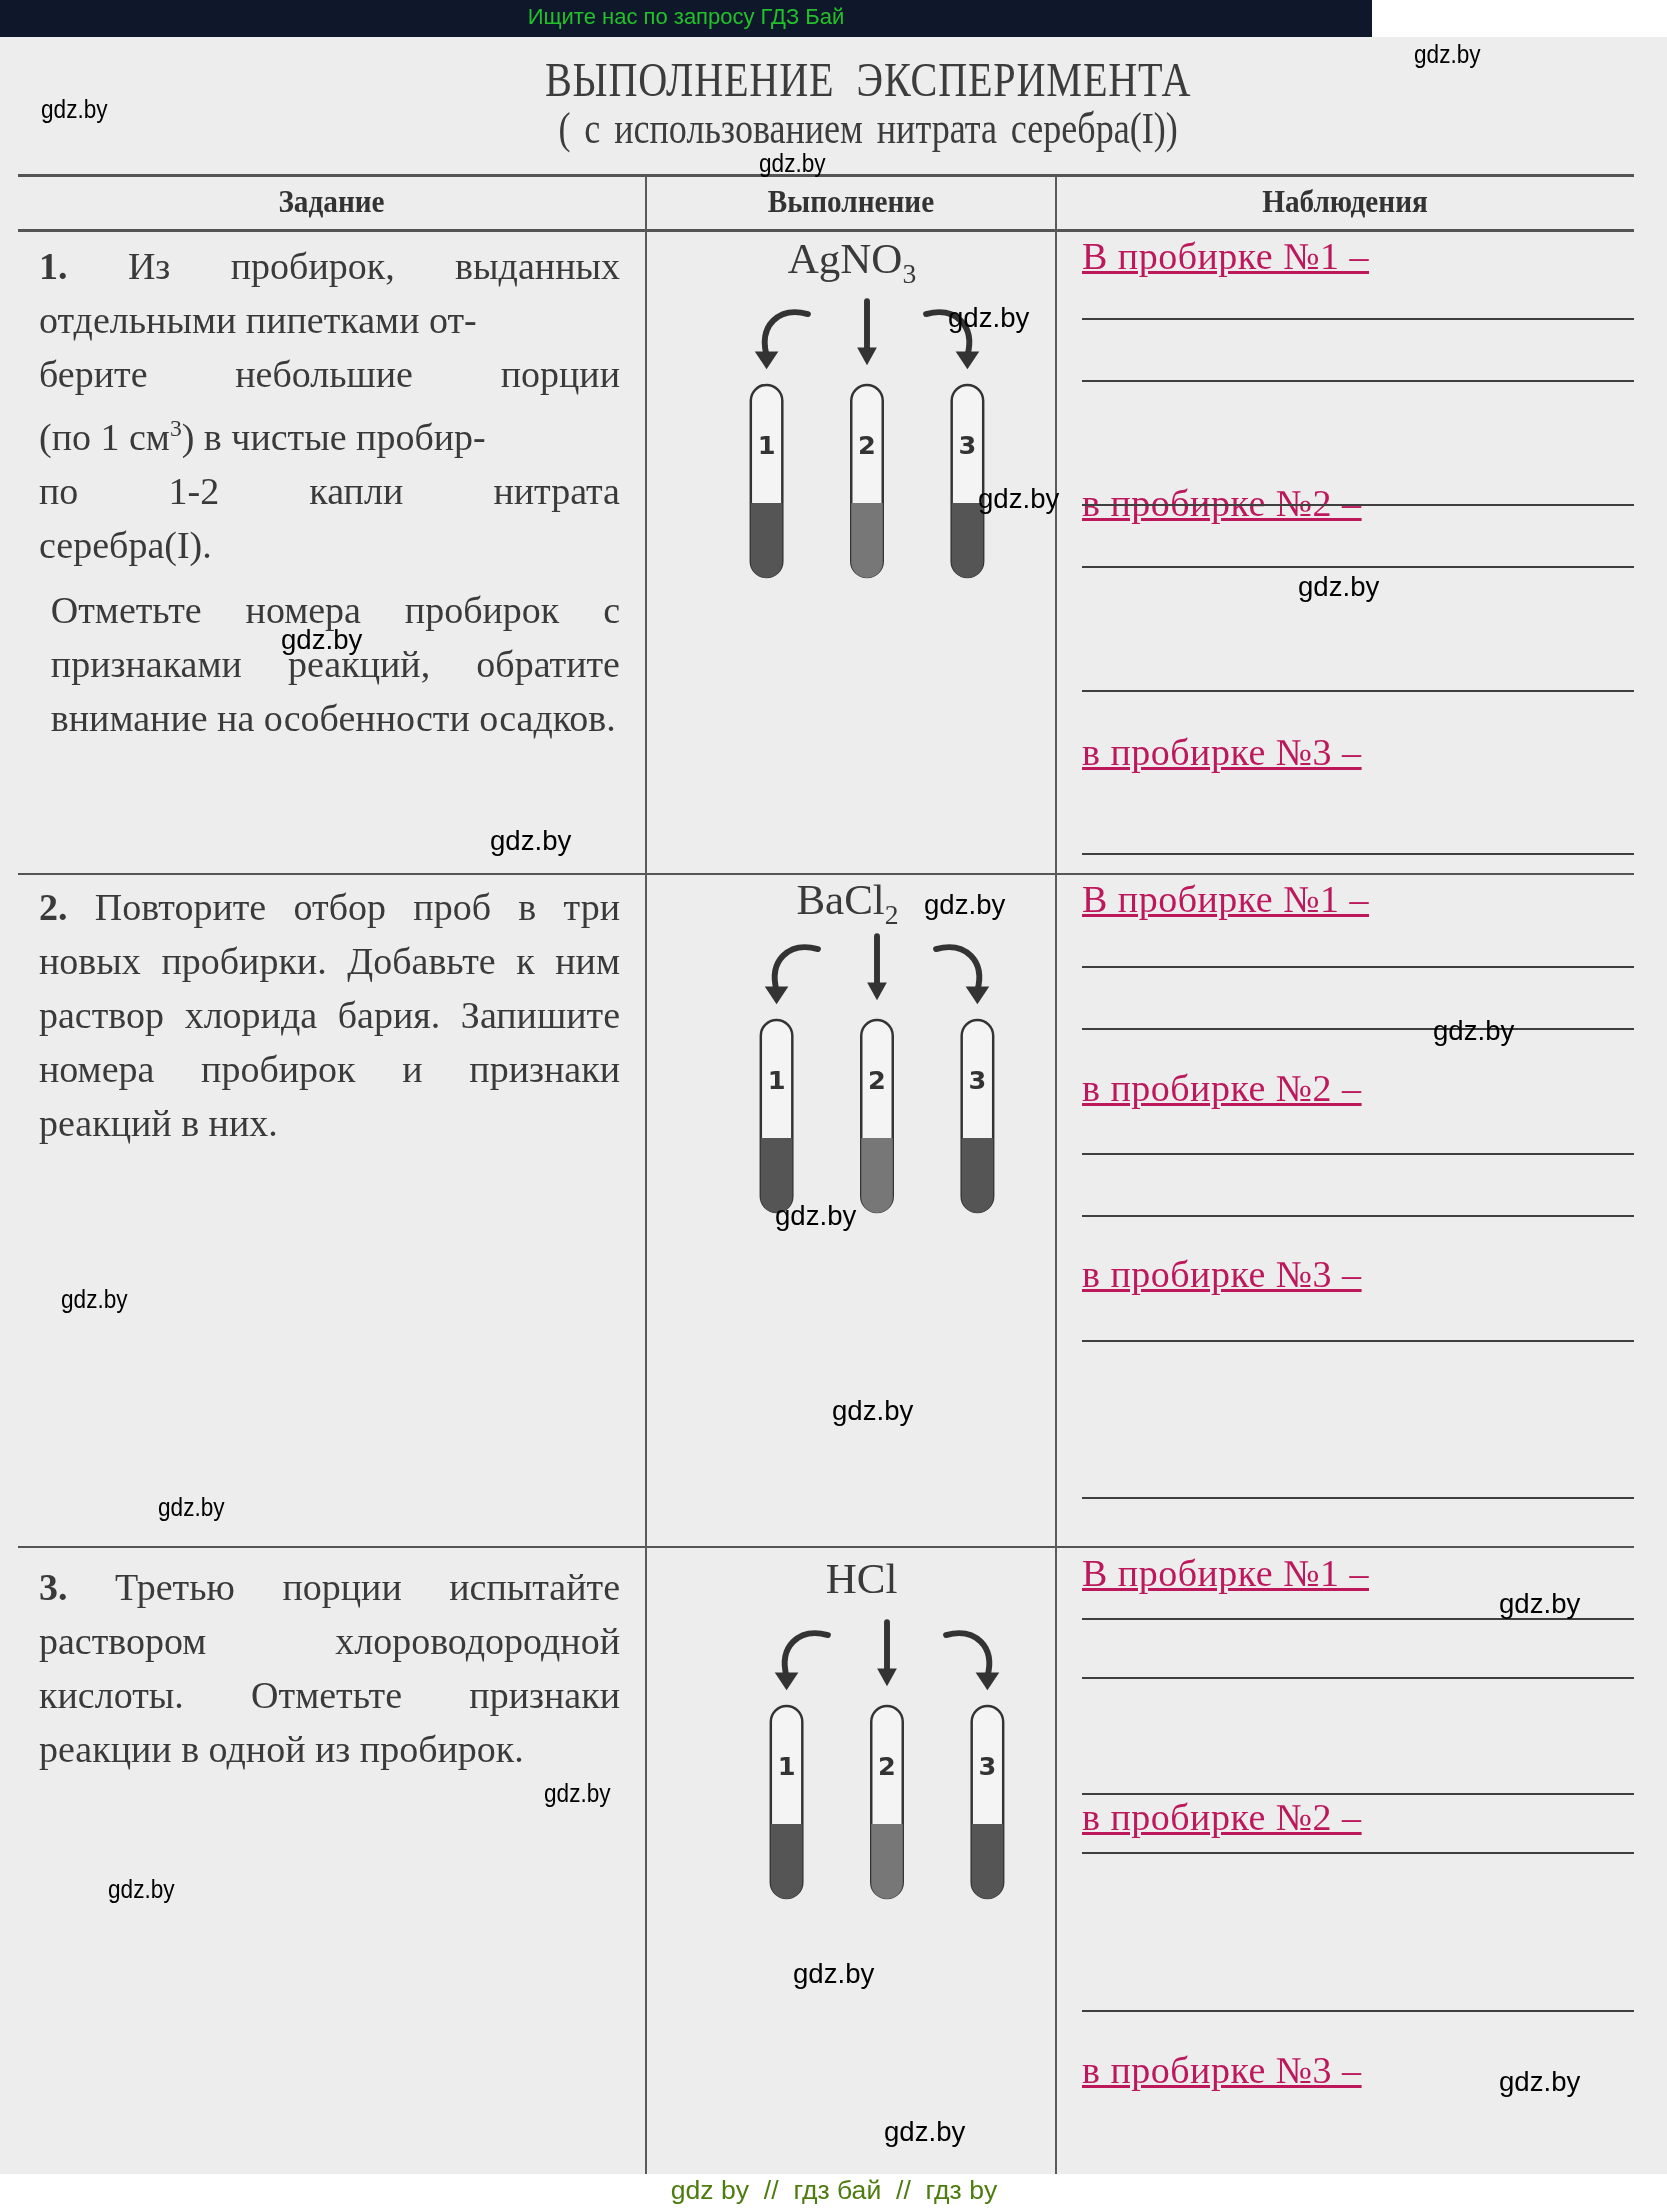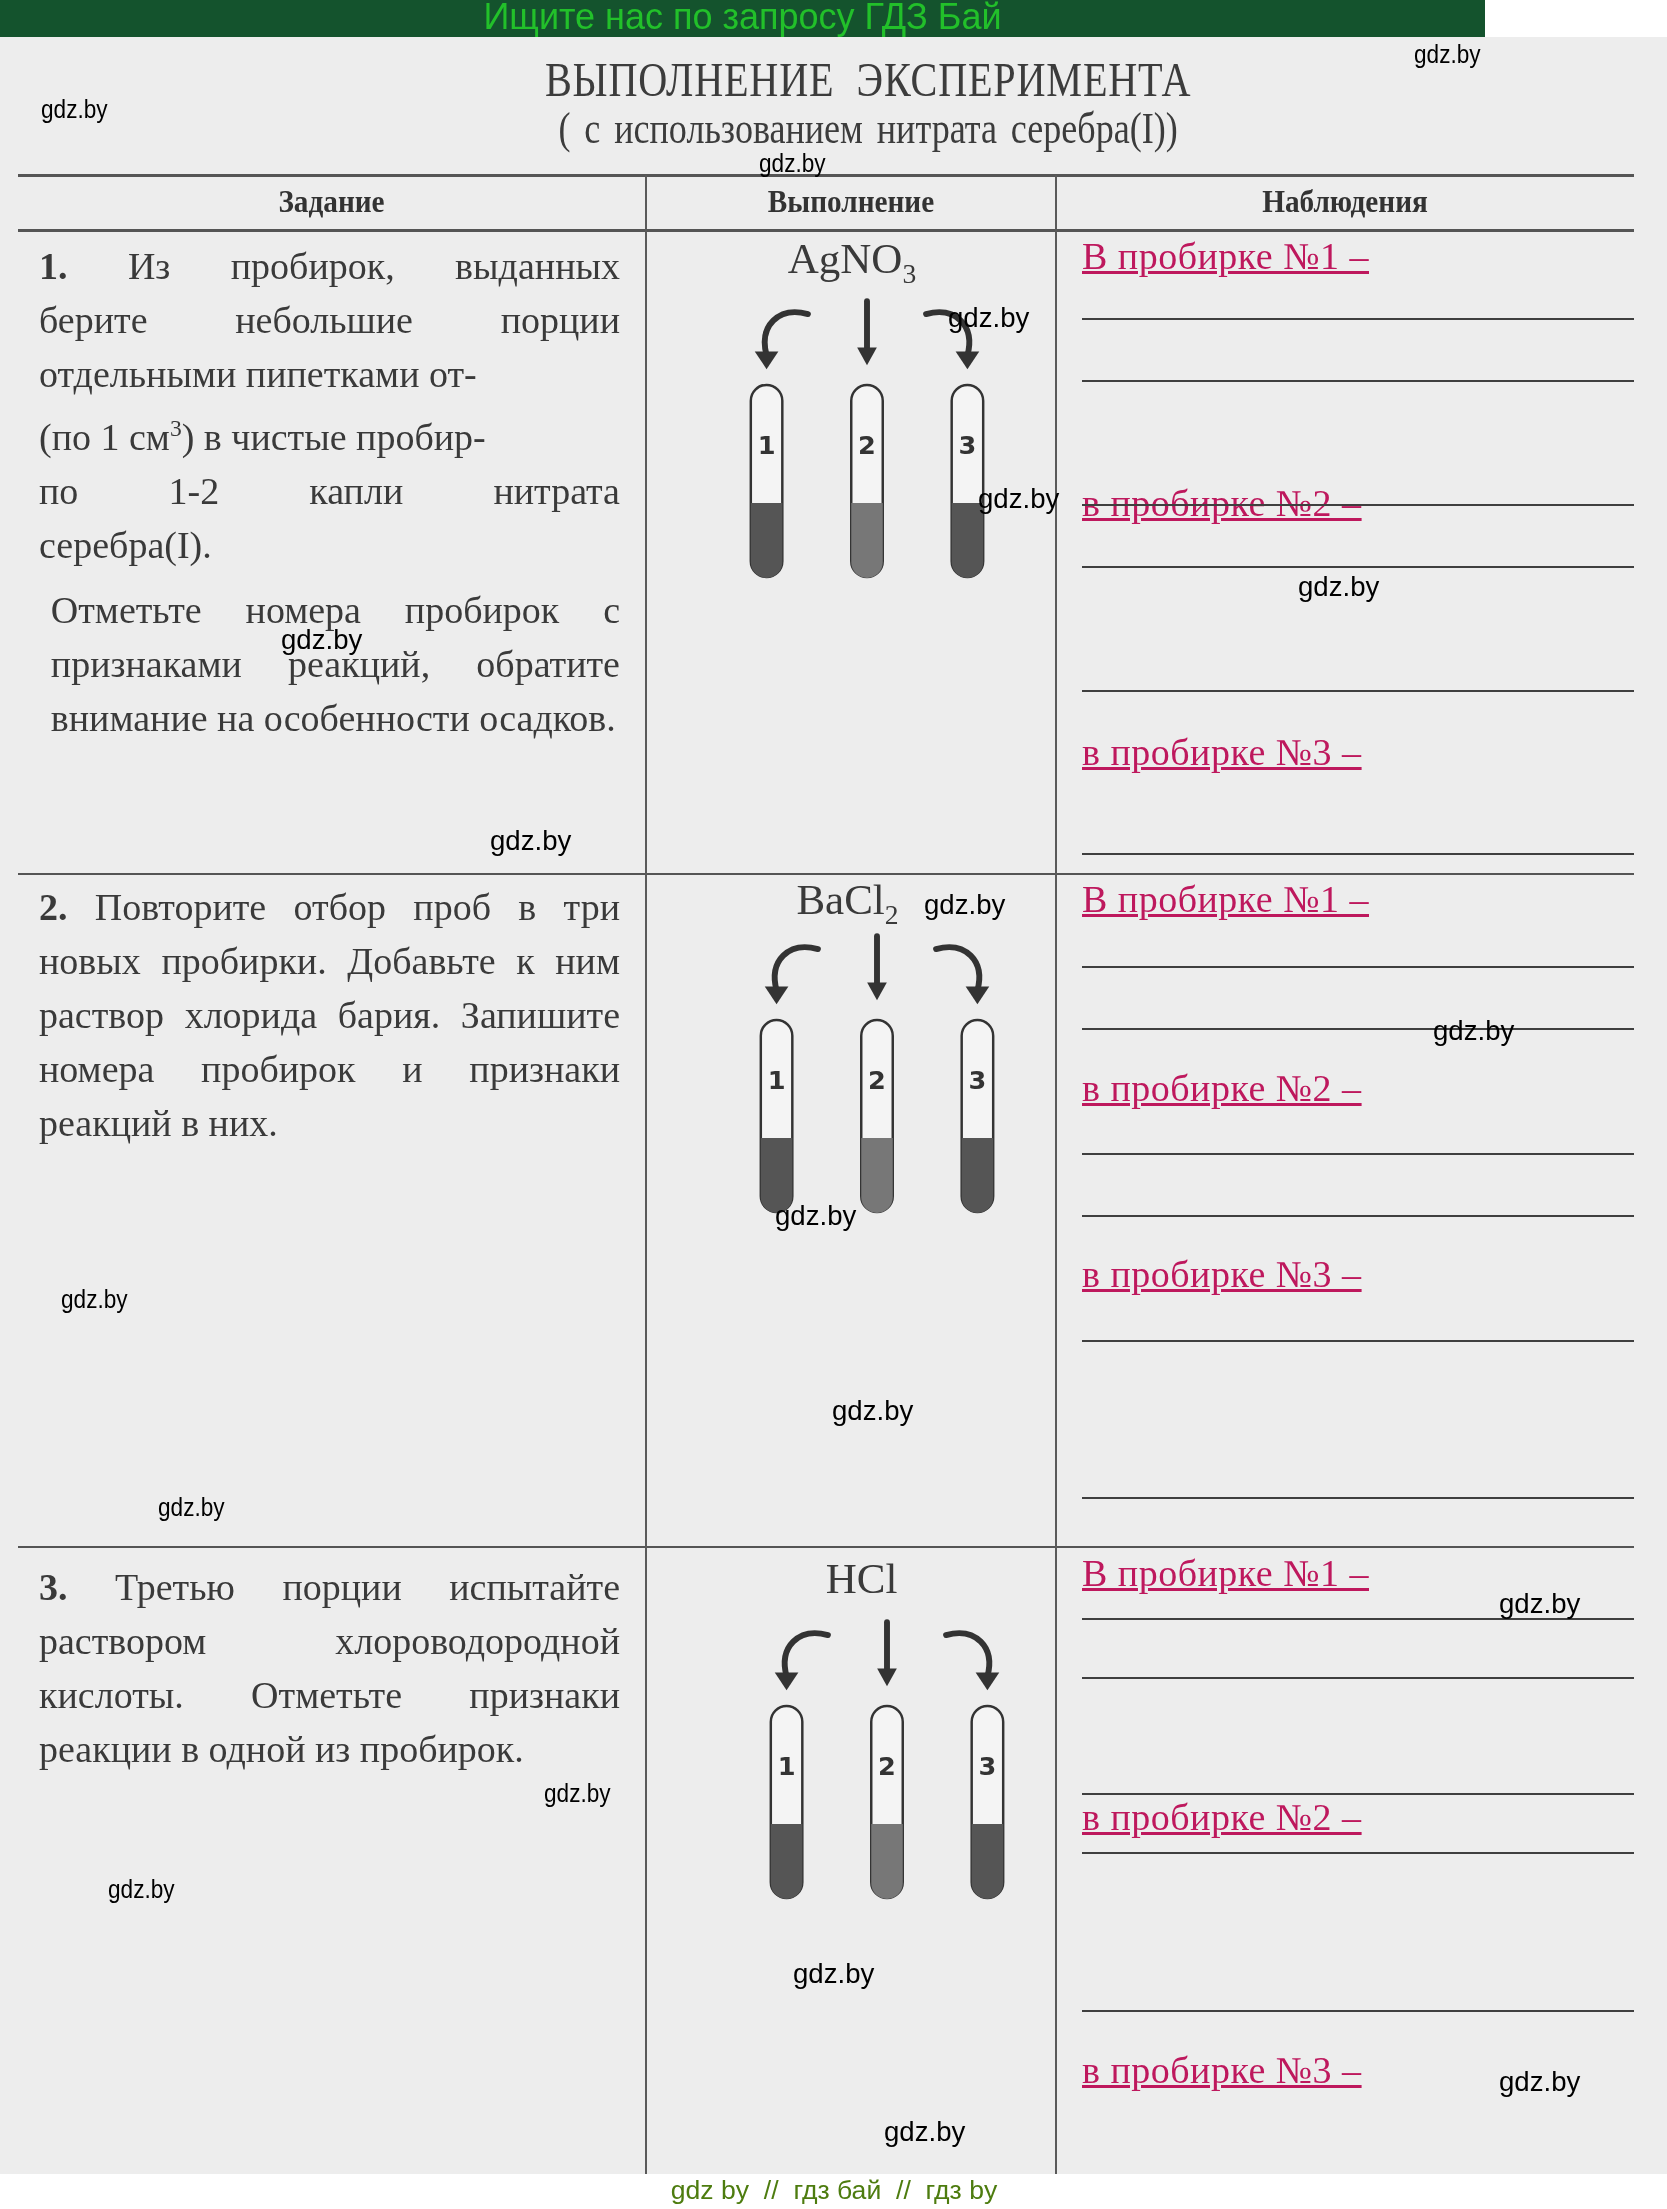--- a/index.html
+++ b/index.html
@@ -1,19 +1,19 @@
 <!DOCTYPE html>
 <html><head>
 <meta charset="utf-8">
 <style>
   html, body { margin:0; padding:0; }
   body { width:1668px; height:2210px; position:relative; background:#ffffff; overflow:hidden;
          font-family:"Liberation Serif", serif; color:#3a3a3a; }
-  .top-banner { position:absolute; left:0; top:0; width:1485px; height:37px; background:#14532d;
-                text-align:center; font-family:"Liberation Sans", sans-serif; font-size:36px;
+  .top-banner { position:absolute; left:0; top:0; width:1372px; height:37px; background:#0f172a;
+                text-align:center; font-family:"Liberation Sans", sans-serif; font-size:22px;
                 color:#22c02a; line-height:33px; }
   .page { position:absolute; left:0; top:37px; width:1668px; height:2137px; background:#ededed; }
   .footer { position:absolute; left:0; top:2174px; width:1668px; height:35px; background:#fff;
             text-align:center; font-family:"Liberation Sans", sans-serif; font-size:26.6px;
             color:#4d7c0f; line-height:33px; white-space:pre; }
   .title { position:absolute; left:0; width:1668px; text-align:center; font-family:"Liberation Serif", serif;
            color:#3c3c3c; transform:scaleX(0.82); transform-origin:857px 0; }
   .title1 { top:51px; font-size:49px; letter-spacing:1px; left:29.6px; word-spacing:13.8px; }
   .title2 { top:103px; font-size:44px; left:29.6px; word-spacing:5.9px; }
   .hline { position:absolute; background:#555; }
@@ -49,22 +49,22 @@
 <div class="hline" style="left:17.7px;top:1546px;width:1616px;height:2px;"></div>
 <div class="vline" style="left:645px;top:175px;height:1999px;"></div>
 <div class="vline" style="left:1055px;top:175px;height:1999px;"></div>
 
 <div class="th" style="left:17.7px;width:627px;">Задание</div>
 <div class="th" style="left:647px;width:408px;">Выполнение</div>
 <div class="th" style="left:1057px;width:576px;">Наблюдения</div>
 
 <div class="task" style="top:239px;">
   <div style="text-align-last:justify;"><b>1.</b> <span>Из пробирок, выданных</span></div>
+  <div>отдельными пипетками от-</div>
   <div style="text-align-last:justify;">берите небольшие порции</div>
-  <div>отдельными пипетками от-</div>
   <div><span>(по 1 см</span><sup style="font-size:23.6px;">3</sup><span>) в чистые пробир-</span></div>
   <div style="text-align-last:justify;">по 1-2 капли нитрата</div>
   <div>серебра(I).</div>
   <div style="margin-top:11.8px;padding-left:11.8px;">Отметьте номера пробирок с признаками реакций, обратите внимание на особенности осадков.</div>
 </div>
 
 <div class="reagent" style="left:729px;top:234px;width:246px;">
   <span>AgNO</span><sub>3</sub>
 </div>
 <div class="tubes" style="left:739px;top:296px;">

